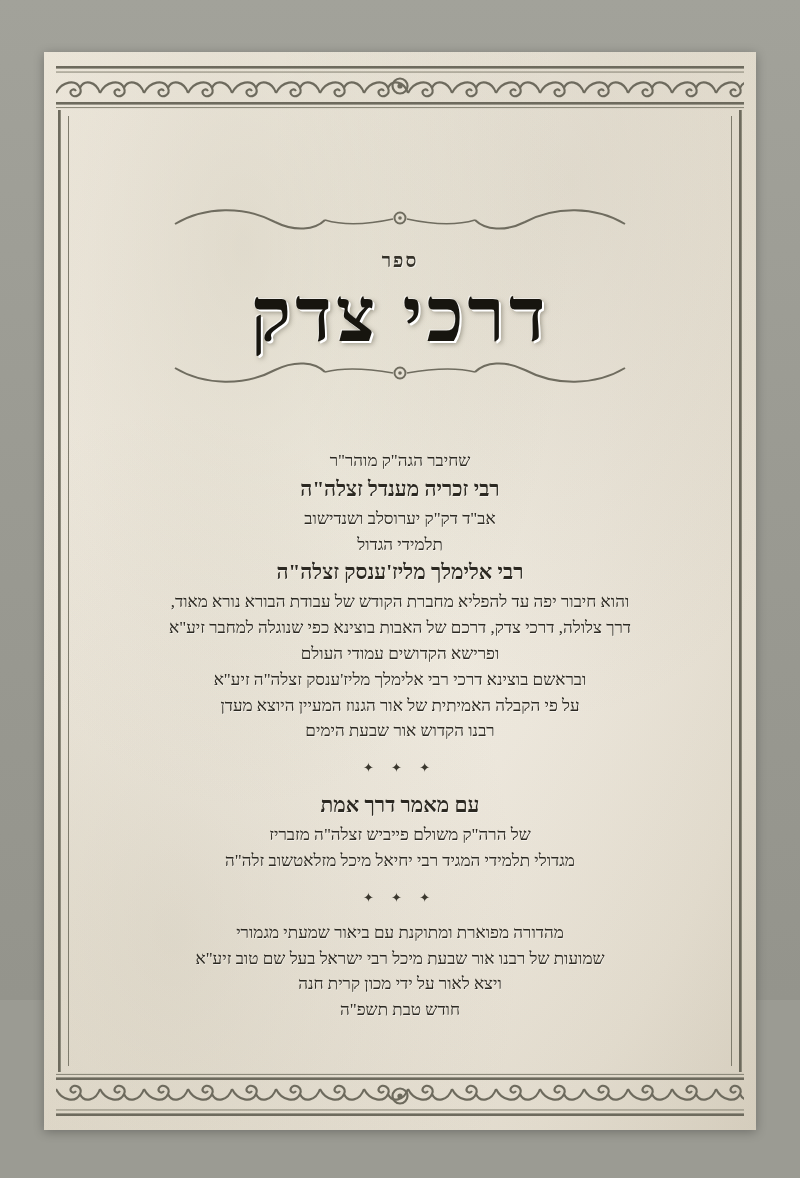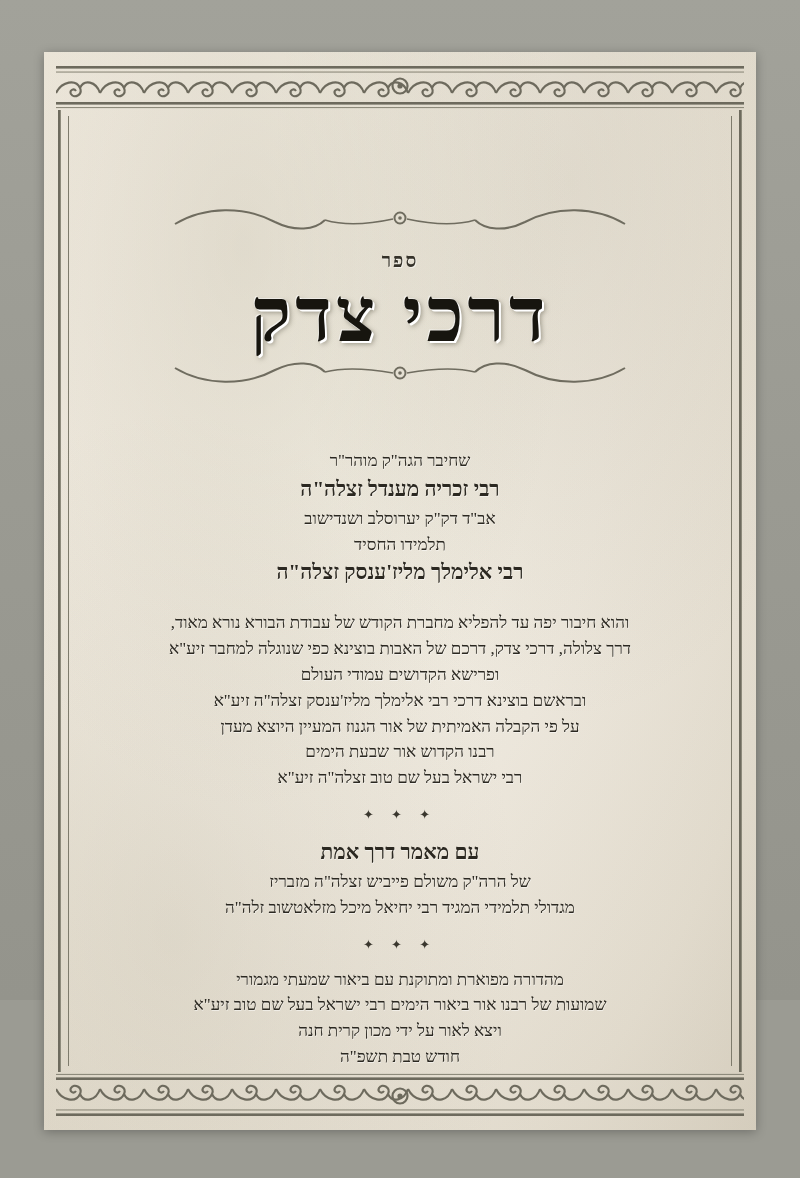--- a/index.html
+++ b/index.html
@@ -143,21 +143,21 @@
   .sz-md   { font-size: 17px; }
   .sz-lg   { font-size: 21px; font-weight: 700; }
 
   .dots-sep {
     margin: 16px auto 14px auto;
     font-size: 13px;
     letter-spacing: 7px;
     color: #3a372e;
   }
 
-  .para-block { margin-top: 21px; }
+  .para-block { margin-top: 0; }
 </style>
 </head>
 <body>
 
 <div class="page-frame">
   <div class="cover">
 
     <div class="ornament-band top">
       <svg viewBox="0 0 688 46" preserveAspectRatio="none">
         <defs>
@@ -253,46 +253,45 @@
         </svg>
       </div>
     </div>
 
     <div class="body-zone">
 
       <div>
         <div class="line sz-md">שחיבר הגה"ק מוהר"ר</div>
         <div class="line sz-lg">רבי זכריה מענדל זצלה"ה</div>
         <div class="line sz-md">אב"ד דק"ק יערוסלב ושנדישוב</div>
-        <div class="line sz-md">תלמידו החסיד</div>
+        <div class="line sz-md">תלמידי הגדול</div>
         <div class="line sz-lg">רבי אלימלך מליז'ענסק זצלה"ה</div>
       </div>
 
       <div class="para-block">
         <div class="line sz-md">והוא חיבור יפה עד להפליא מחברת הקודש של עבודת הבורא נורא מאוד,</div>
         <div class="line sz-md">דרך צלולה, דרכי צדק, דרכם של האבות בוצינא כפי שנוגלה למחבר זיע"א</div>
         <div class="line sz-md">ופרישא הקדושים עמודי העולם</div>
         <div class="line sz-md">ובראשם בוצינא דרכי רבי אלימלך מליז'ענסק זצלה"ה זיע"א</div>
         <div class="line sz-md">על פי הקבלה האמיתית של אור הגנוז המעיין היוצא מעדן</div>
         <div class="line sz-md">רבנו הקדוש אור שבעת הימים</div>
-        <div class="line sz-md">רבי ישראל בעל שם טוב זצלה"ה זיע"א</div>
       </div>
 
       <div class="dots-sep">✦ ✦ ✦</div>
 
       <div>
         <div class="line sz-lg">עם מאמר דרך אמת</div>
         <div class="line sz-md">של הרה"ק משולם פייביש זצלה"ה מזבריז</div>
         <div class="line sz-md">מגדולי תלמידי המגיד רבי יחיאל מיכל מזלאטשוב זלה"ה</div>
       </div>
 
       <div class="dots-sep">✦ ✦ ✦</div>
 
       <div>
         <div class="line sz-md">מהדורה מפוארת ומתוקנת עם ביאור שמעתי מגמורי</div>
-        <div class="line sz-md">שמועות של רבנו אור ביאור הימים רבי ישראל בעל שם טוב זיע"א</div>
+        <div class="line sz-md">שמועות של רבנו אור שבעת מיכל רבי ישראל בעל שם טוב זיע"א</div>
         <div class="line sz-md">ויצא לאור על ידי מכון קרית חנה</div>
         <div class="line sz-md">חודש טבת תשפ"ה</div>
       </div>
 
     </div>
   </div>
 </div>
 
 </body></html>

